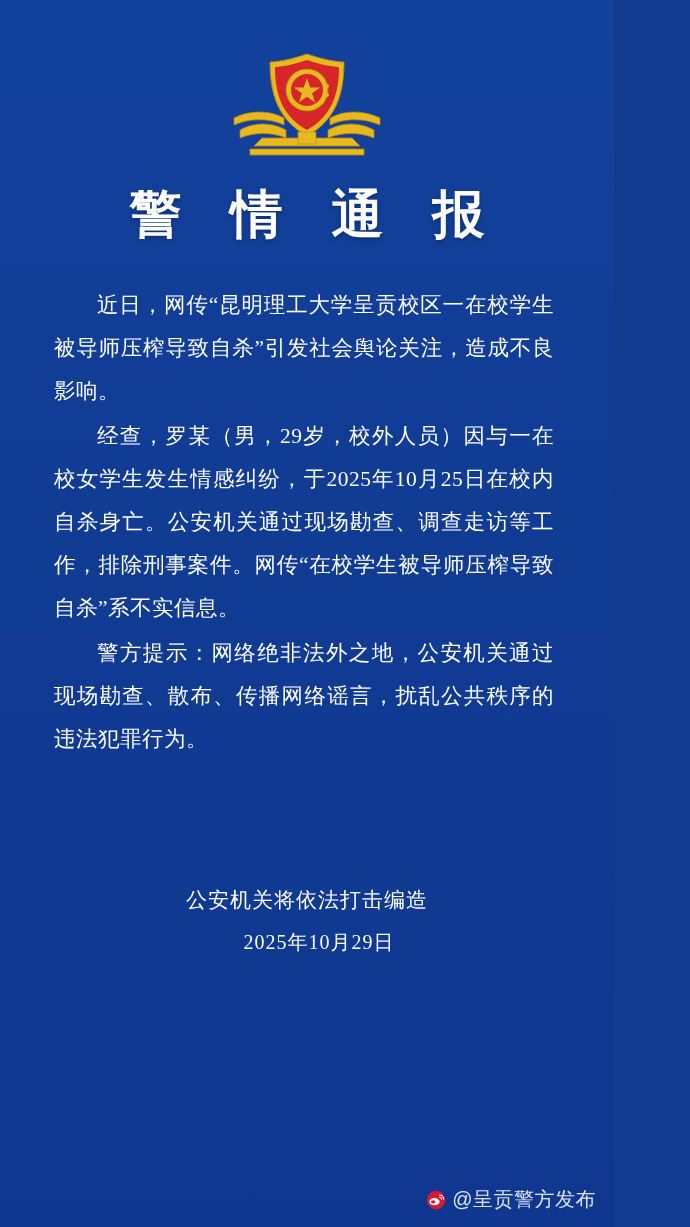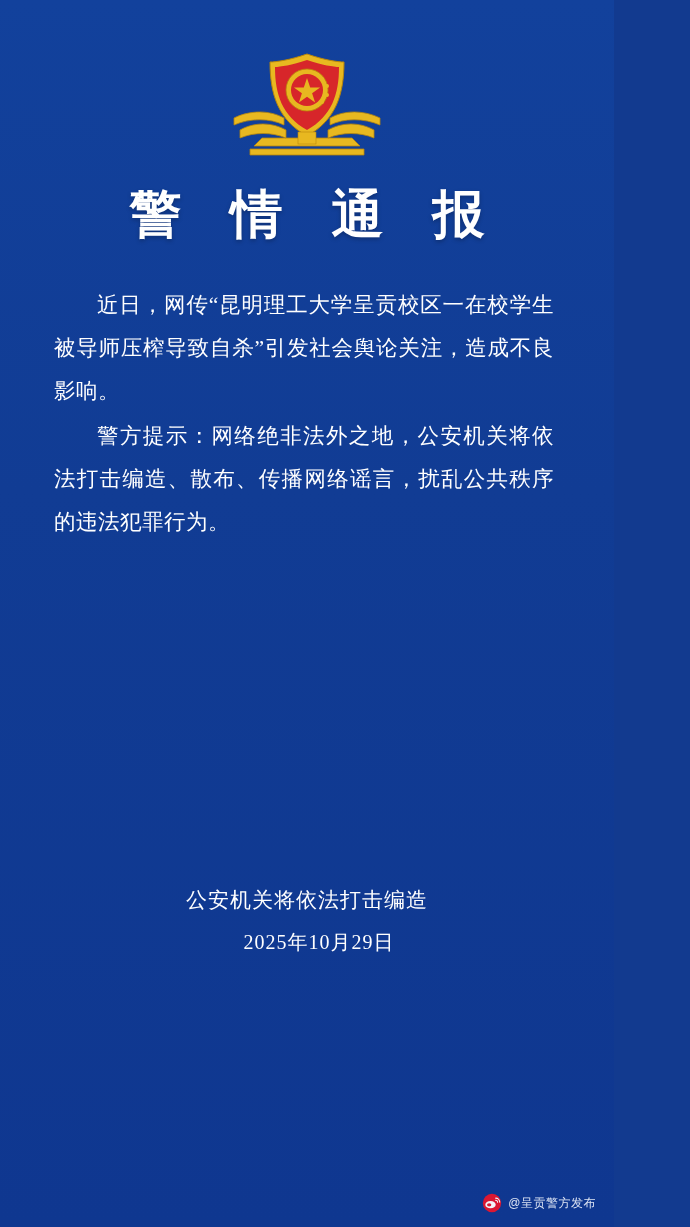--- a/index.html
+++ b/index.html
@@ -80,21 +80,21 @@
 
   
   .footer {
     position: absolute;
     right: 18px;
     bottom: 14px;
     display: flex;
     align-items: center;
     gap: 6px;
     font-family: "Liberation Sans", sans-serif;
-    font-size: 12px;
+    font-size: 20px;
     color: #e6ecf8;
     opacity: 0.95;
     justify-content: flex-end;
   }
   .weibo-icon {
     width: 20px;
     height: 20px;
     display: inline-block;
   }
   .footer .handle { letter-spacing: 0.5px; }
@@ -132,21 +132,22 @@
 
         <rect x="66" y="86" width="18" height="12" fill="#e8b820" stroke="#b8860b" stroke-width="0.6"></rect>
       </svg>
     </div>
   </div>
 
   <div class="title">警 情 通 报</div>
 
   <div class="body-text">
     <p>近日，网传“昆明理工大学呈贡校区一在校学生被导师压榨导致自杀”引发社会舆论关注，造成不良影响。</p>
-    <p>警方提示：网络绝非法外之地，公安机关将依法打击编造、散布、传播网络谣言，扰乱公共秩序的违法犯罪行为。</p>
+    <p>经查，罗某（男，29岁，校外人员）因与一在校女学生发生情感纠纷，于2025年10月25日在校内自杀身亡。公安机关通过现场勘查、调查走访等工作，排除刑事案件。网传“在校学生被导师压榨导致自杀”系不实信息。</p>
+    <p>警方提示：网络绝非法外之地，公安机关通过现场勘查、散布、传播网络谣言，扰乱公共秩序的违法犯罪行为。</p>
   </div>
 
   <div class="signature">
     <div class="org">公安机关将依法打击编造</div>
     <div class="date">2025年10月29日</div>
   </div>
 
   <div class="footer">
     <span class="weibo-icon">
       <svg viewBox="0 0 24 24" width="20" height="20" aria-hidden="true">

